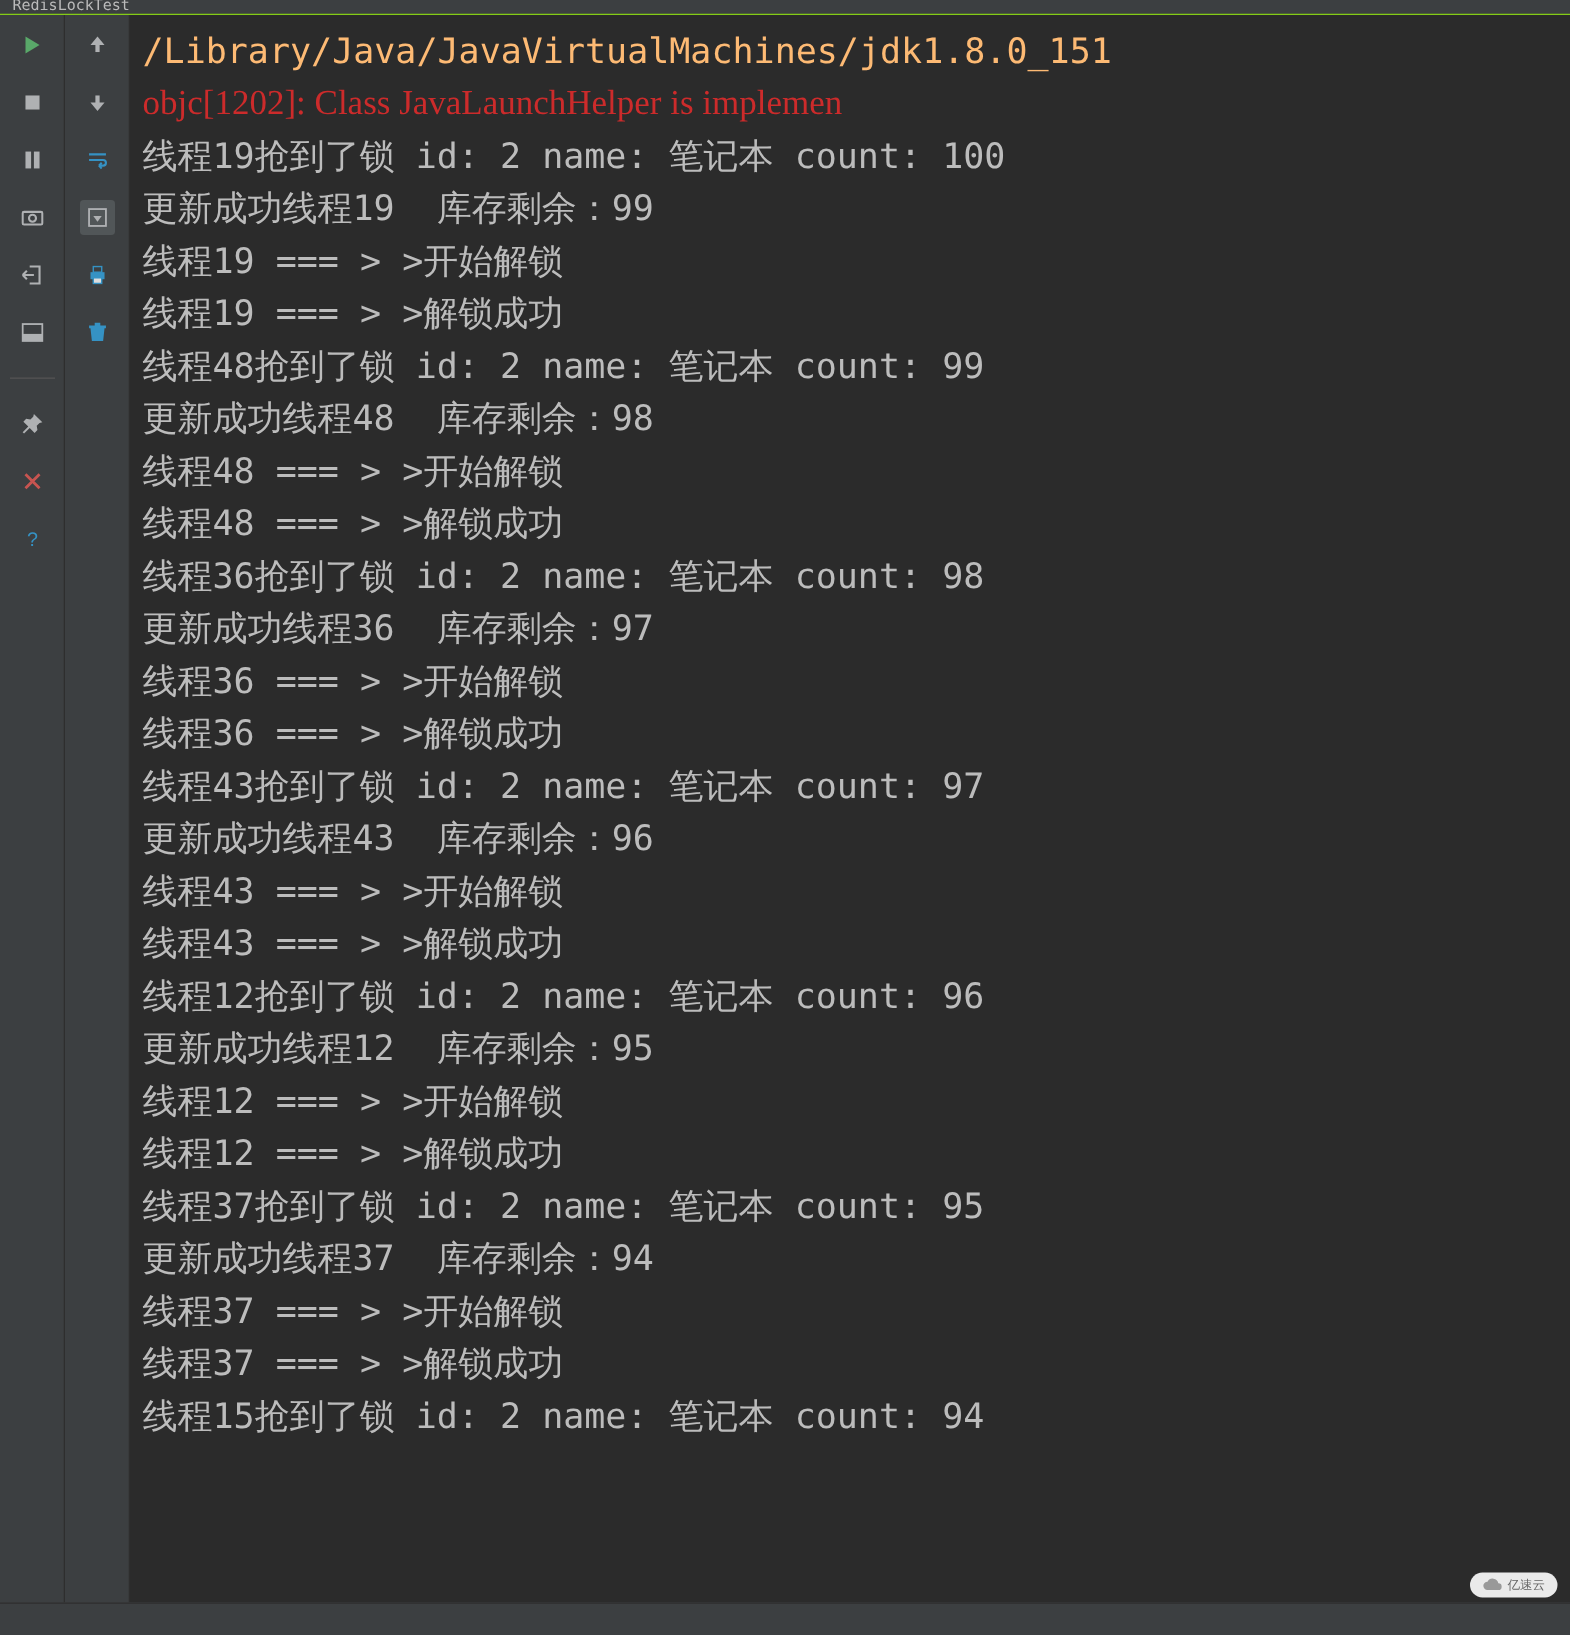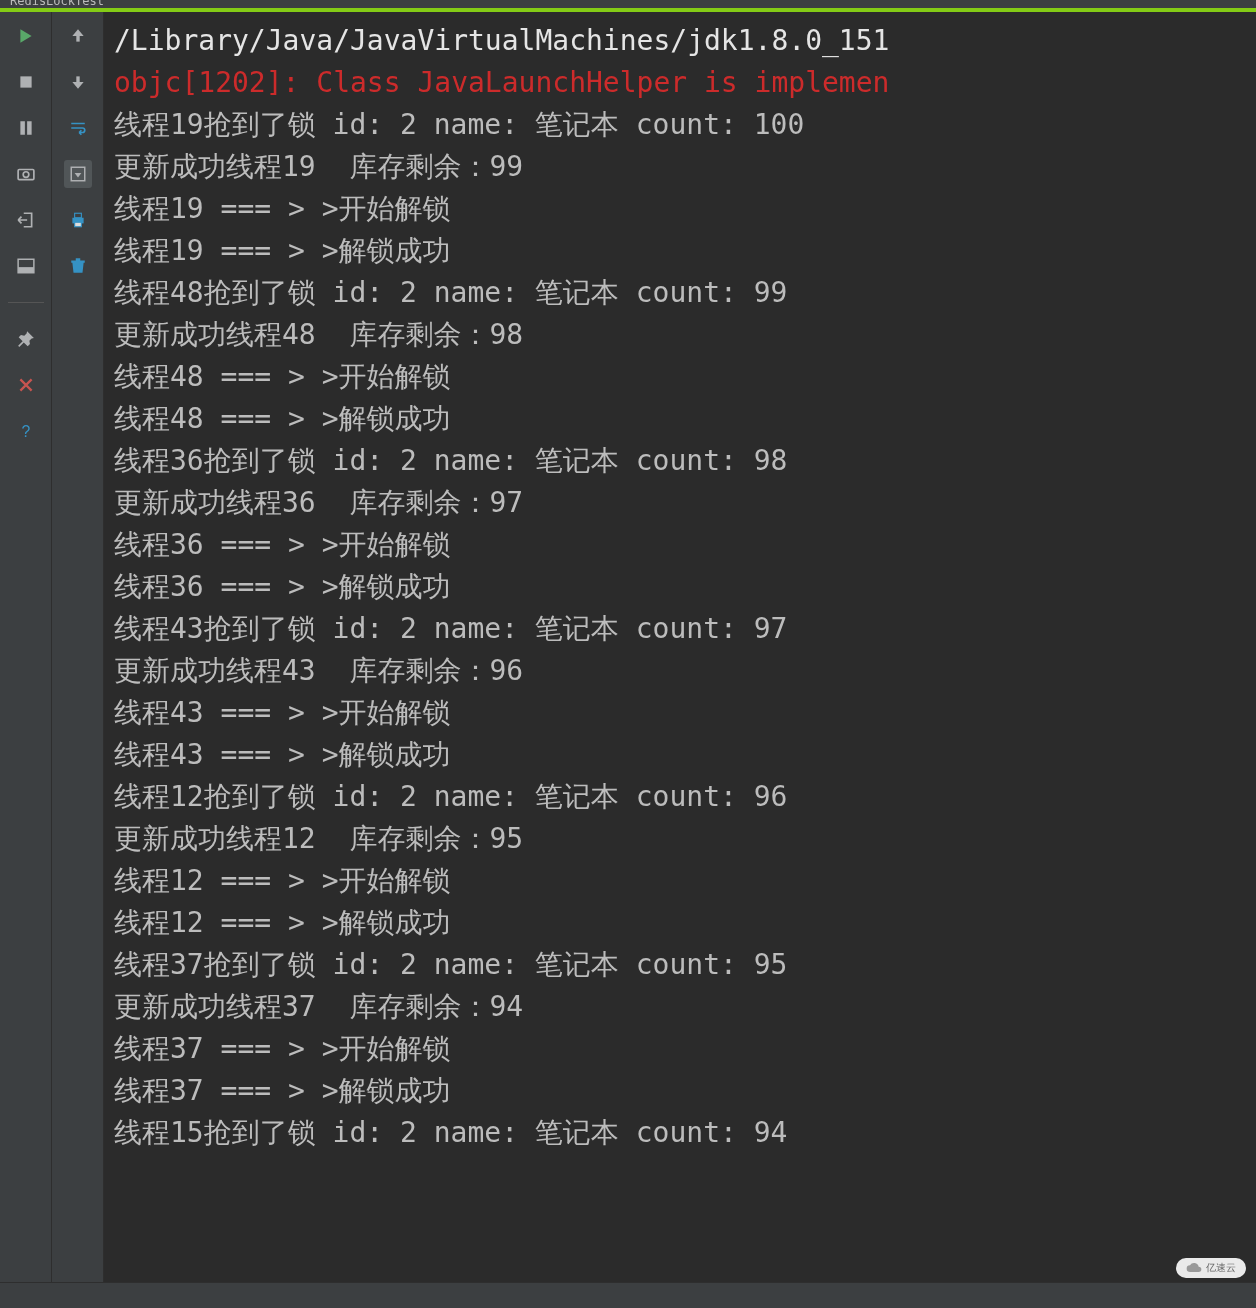--- a/index.html
+++ b/index.html
@@ -1,30 +1,30 @@
 <!DOCTYPE html>
 <html><head>
 <meta charset="utf-8">
 <style>
   * { margin: 0; padding: 0; box-sizing: border-box; }
   html, body { width: 1256px; height: 1308px; overflow: hidden; background: #2b2b2b; font-family: "Menlo", "Consolas", monospace; }
   .root { display: flex; flex-direction: column; width: 100%; height: 100%; background: #3c3f41; }
-  .tabbar { height: 12px; background: #3c3f41; border-bottom: 4px solid #84cc16; display: flex; align-items: flex-end; padding-left: 10px; color: #bbbbbb; font-size: 12px; overflow:hidden;}
+  .tabbar { height: 12px; background: #3c3f41; border-bottom: 1px solid #84cc16; display: flex; align-items: flex-end; padding-left: 10px; color: #bbbbbb; font-size: 12px; overflow:hidden;}
   .body { flex: 1; display: flex; min-height: 0; }
   .gutter-left { width: 52px; background: #3c3f41; border-right: 1px solid #2e2e2e; display: flex; flex-direction: column; align-items: center; padding-top: 10px; gap: 18px; }
   .gutter-right { width: 52px; background: #3c3f41; border-right: 1px solid #2e2e2e; display: flex; flex-direction: column; align-items: center; padding-top: 10px; gap: 18px; }
   .icon-btn { width: 28px; height: 28px; display: flex; align-items: center; justify-content: center; color: #AFB1B3; cursor: pointer; border-radius: 3px;}
   .icon-btn.active { background:#515658; }
   .icon-btn svg { width: 18px; height: 18px; }
   .divider { width: 36px; height: 1px; background: #555; margin: 4px 0; }
   .console { flex: 1; background: #2b2b2b; overflow: hidden; padding: 8px 0 0 10px; }
   .console pre { font-family: "Menlo","Consolas",monospace; font-size: 28px; line-height: 1.5; color: #bcbcbc; white-space: pre; }
   .console pre .ln { display: block; }
-  .console pre .err { color: #cc2b2b; }
-  .console pre .cmd { color: #e5e5e5; }
+  .console pre .err { color: #cc2b2b; font-family: Liberation Serif, serif; }
+  .console pre .cmd { color: #fdba74; }
   .statusbar { height: 26px; background: #3c3f41; border-top: 1px solid #2e2e2e; display:flex; align-items:center; justify-content:flex-end; padding-right:8px;}
   .watermark { position:absolute; right:10px; bottom:30px; background:rgba(255,255,255,0.9); border-radius:12px; padding:2px 10px; font-size:10px; color:#666; font-family: sans-serif; display:flex; align-items:center; gap:4px;}
   .watermark svg{width:16px;height:16px;}
   .green { color:#59a869;}
   .red { color:#c75450;}
   .blue { color:#3592c4;}
 </style>
 </head>
 <body>
 

